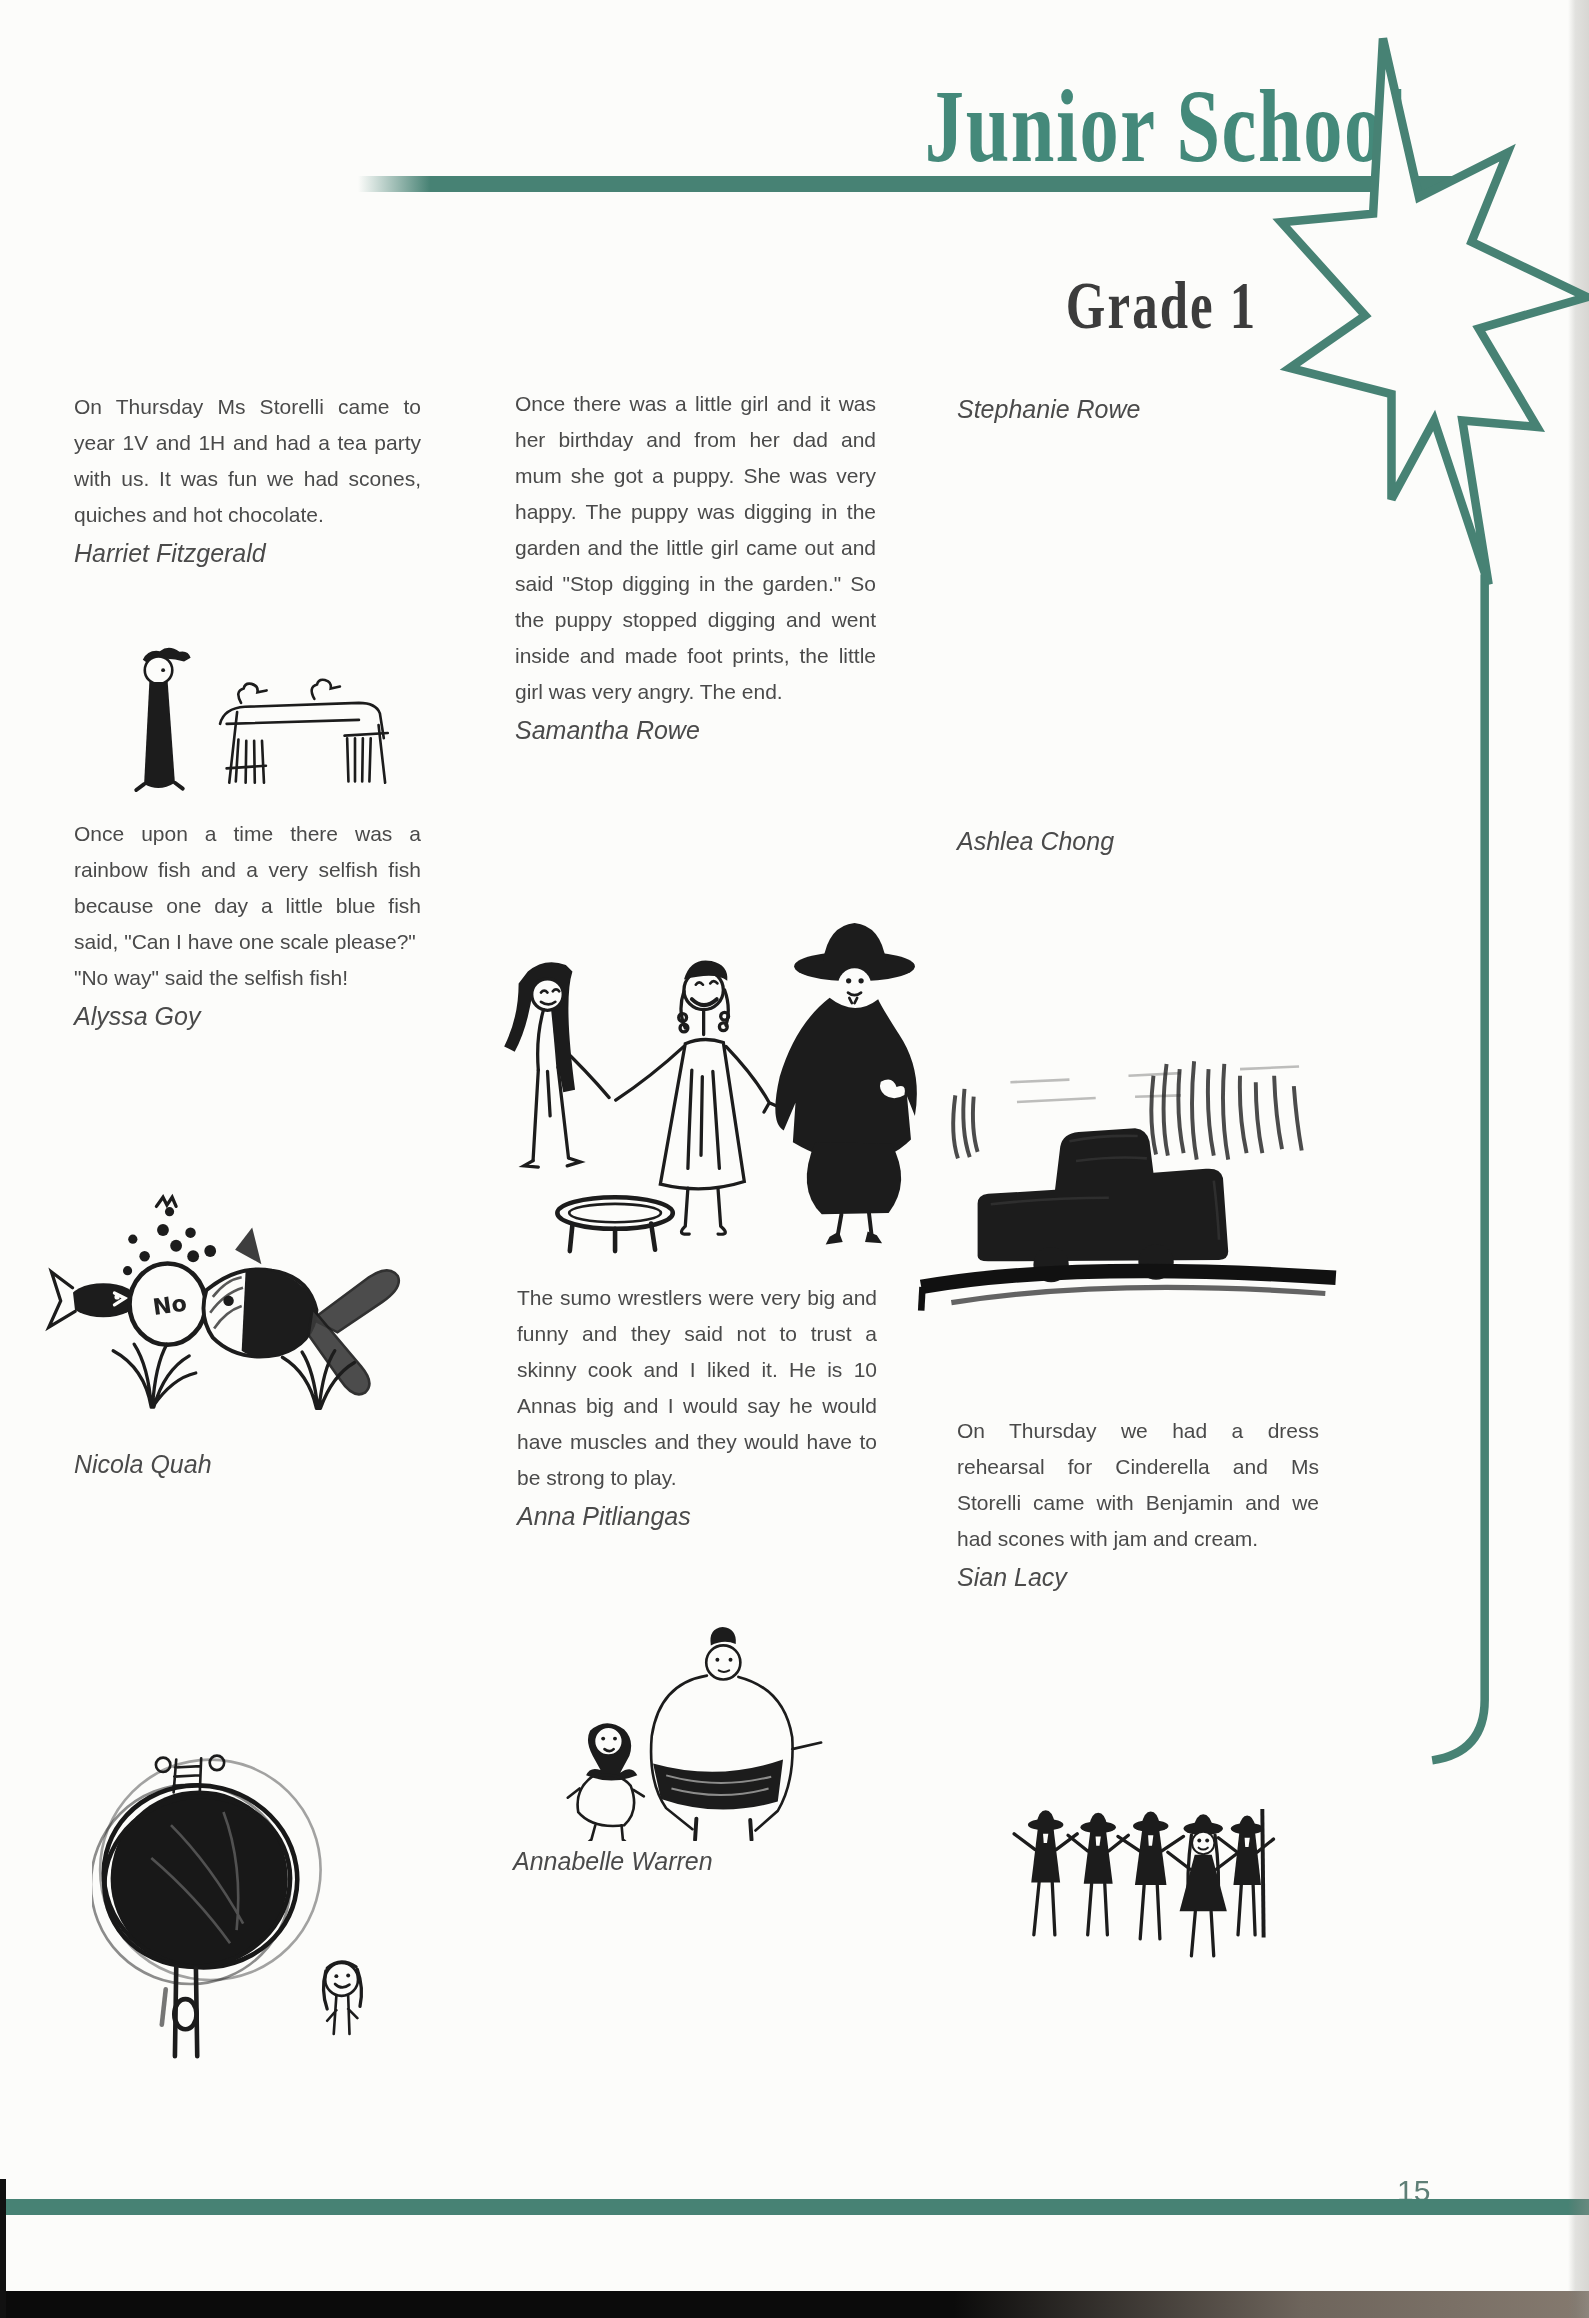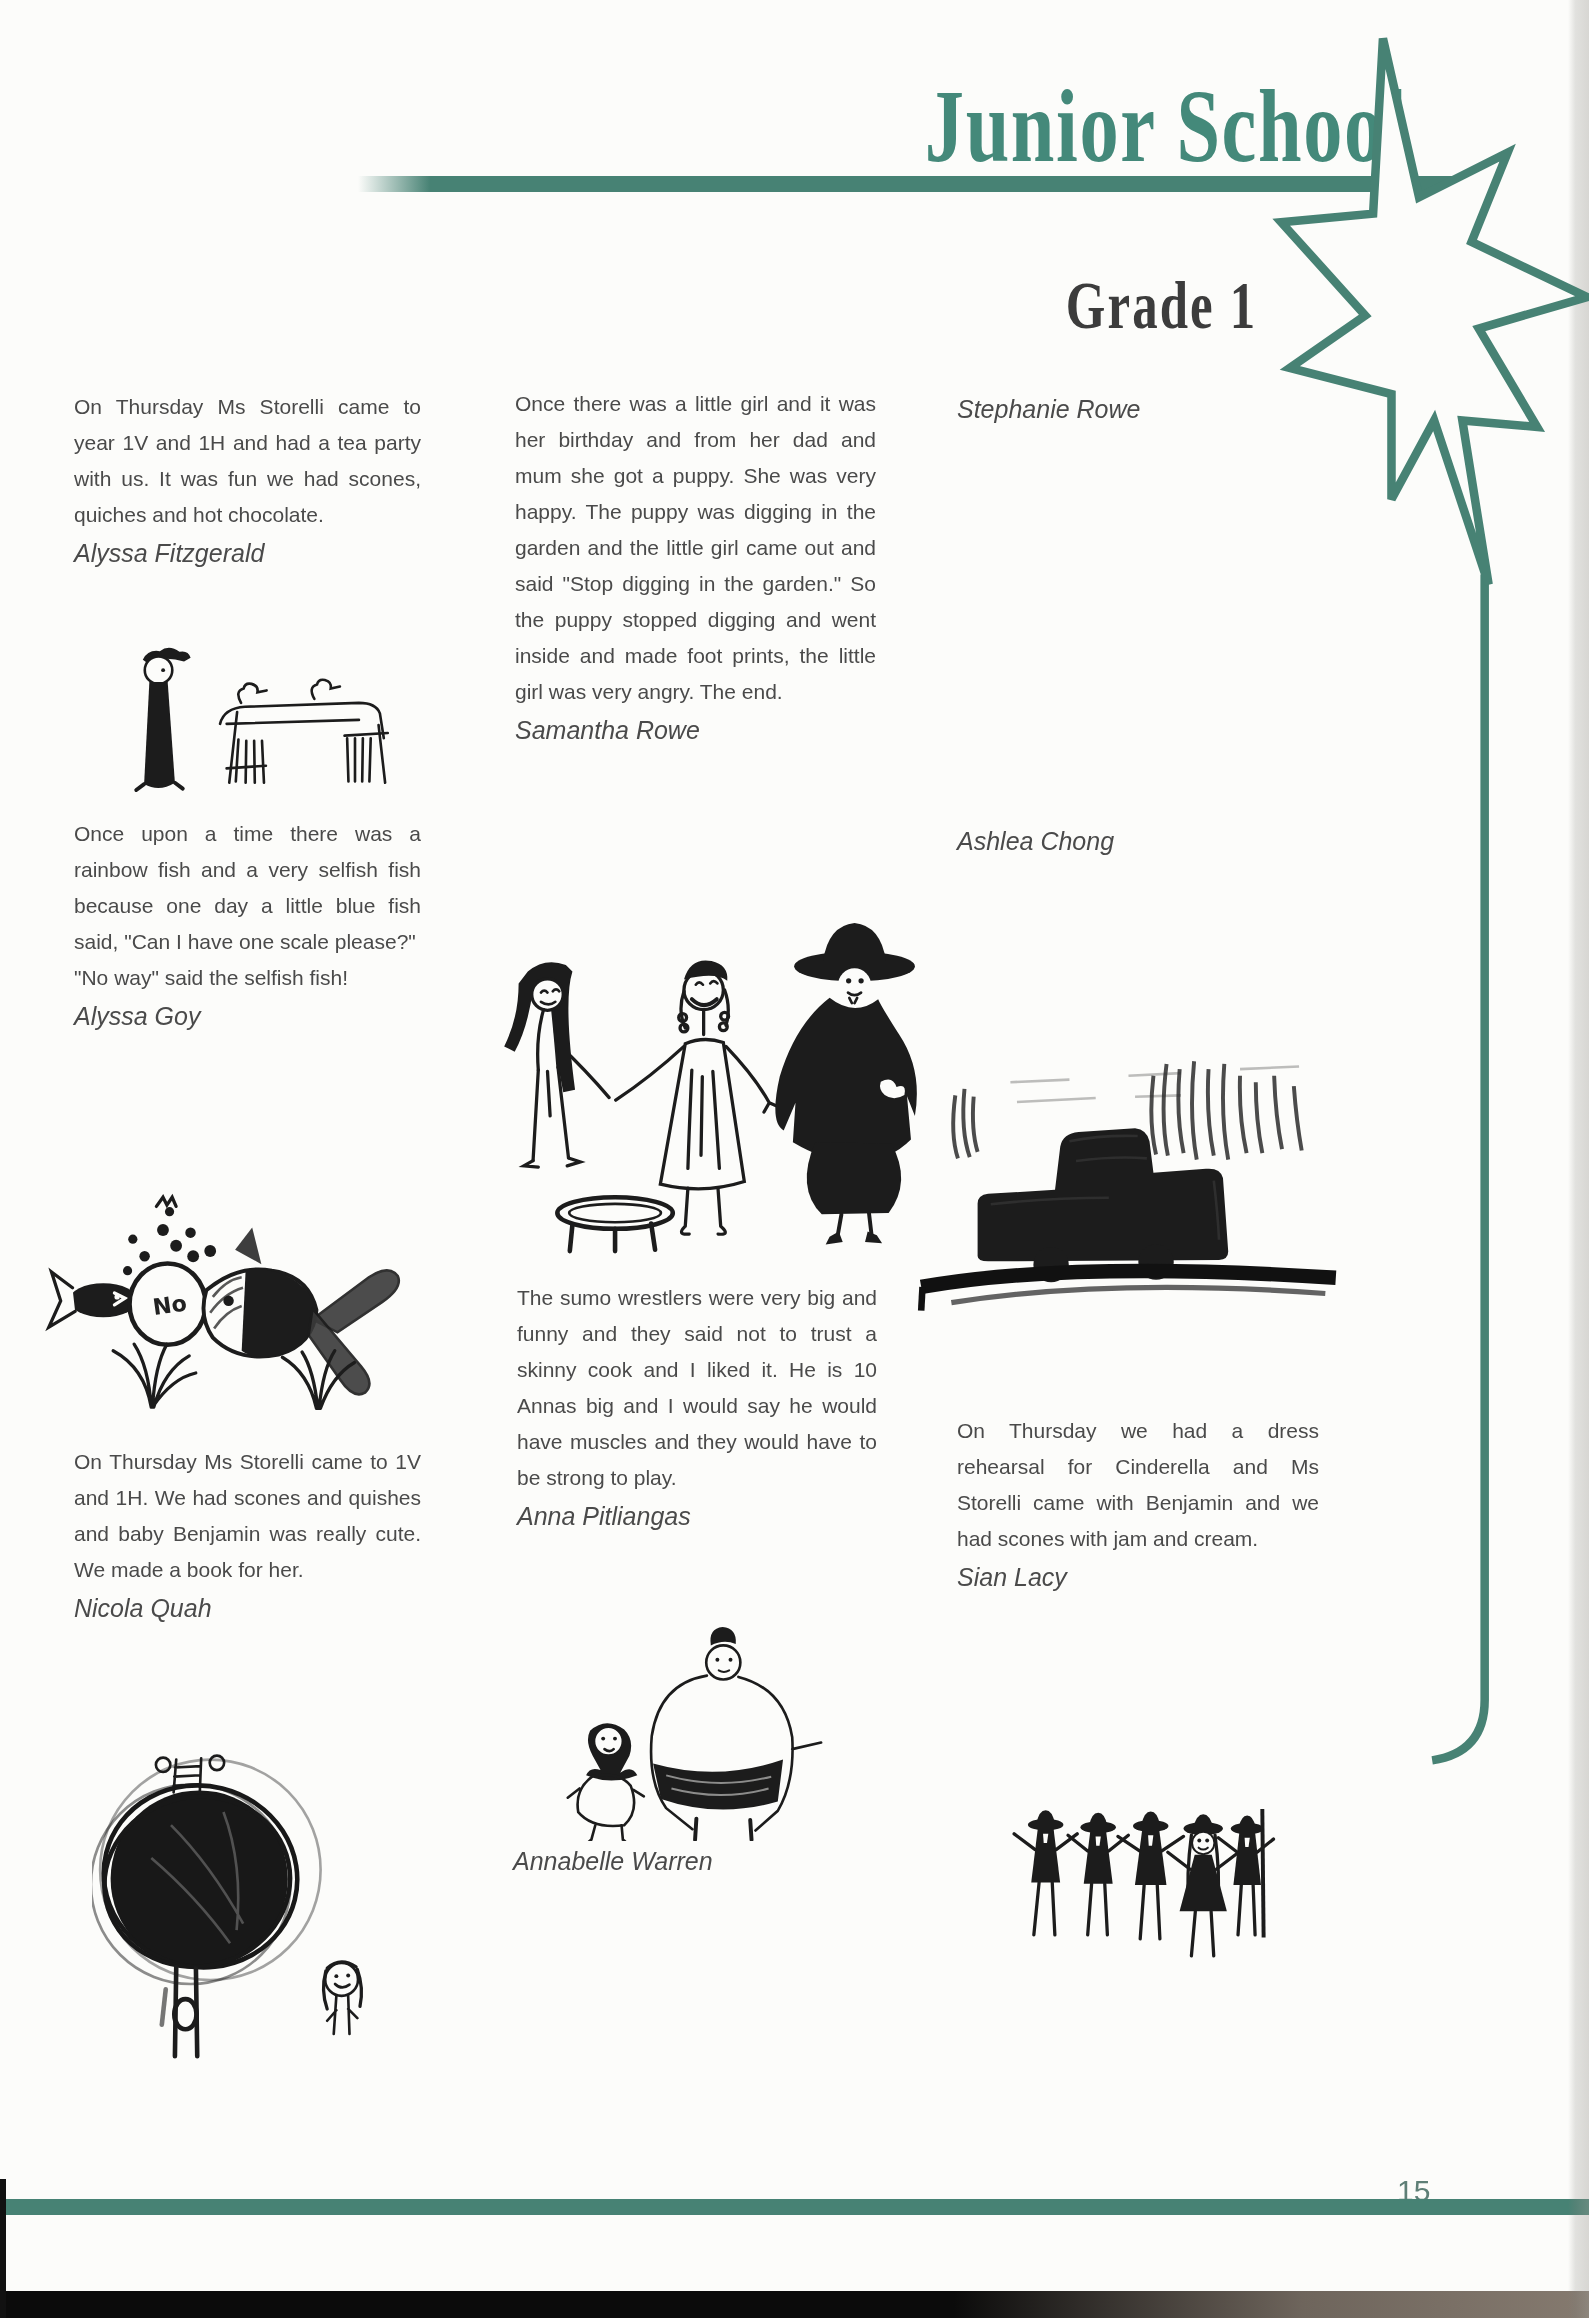--- a/index.html
+++ b/index.html
@@ -42,21 +42,21 @@
   <svg class="star-svg" width="355" height="1772" viewBox="0 0 541 2700">
     <path d="M382,845 L382,2560 Q382,2640 302,2652" stroke="#478274" stroke-width="13" fill="none"></path>
     <polygon points="227,28 282,270 417,202 362,338 538,422 373,470 462,620 348,610 388,860 305,610 240,730 240,570 85,530 200,450 72,308 212,295" fill="#fcfcfa" stroke="#478274" stroke-width="13"></polygon>
   </svg>
 
   <h1 class="page-title">Junior School</h1>
   <h2 class="grade-heading">Grade 1</h2>
 
   <section class="story" style="left:74px;top:389px;width:347px">
     <p class="story-text">On Thursday Ms Storelli came to year 1V and 1H and had a tea party with us. It was fun we had scones, quiches and hot chocolate.</p>
-    <p class="story-author">Alyssa Fitzgerald</p>
+    <p class="story-author">Harriet Fitzgerald</p>
   </section>
 
   <div class="drawing" style="left:98px;top:640px">
     <svg width="328" height="167" viewBox="0 0 500 255">
       <path class="fillink" d="M68,30 q8,-16 26,-13 q14,-11 30,1 q13,-3 17,9 l-10,6 q-30,-10 -56,2 Z"></path>
       <circle cx="92" cy="46" r="21" fill="#fcfcfa" stroke="#1c1c1c" stroke-width="4"></circle>
       <circle class="fillink" cx="99" cy="46" r="3"></circle>
       <path class="fillink" d="M78,64 L106,64 L117,218 Q93,233 70,220 Z"></path>
       <path class="stroke" stroke-width="6" d="M70,220 l-12,9 M117,218 l12,9"></path>
       <g class="stroke" stroke-width="4">
@@ -114,21 +114,20 @@
         <path d="M414,208 L488,296 Q510,322 494,336 Q476,346 456,316 L408,248 Z" opacity="0.9"></path>
       </g>
       <g class="stroke" stroke-width="5">
         <path d="M168,358 q-10,-60 -58,-86 M168,358 q-4,-62 -26,-96 M170,358 q4,-64 22,-96 M172,358 q16,-56 54,-78 M170,358 q30,-44 66,-52"></path>
         <path d="M420,360 q-12,-54 -52,-78 M422,360 q-6,-58 -24,-86 M424,360 q6,-60 24,-88 M426,360 q18,-50 52,-70"></path>
       </g>
     </svg>
   </div>
 
   <section class="story" style="left:74px;top:1444px;width:347px">
-    <p class="story-text">On Thursday Ms Storelli came to 1V and 1H. We had scones and quishes and baby Benjamin was really cute. We made a book for her.</p>
     <p class="story-author">Nicola Quah</p>
   </section>
 
   <div class="drawing" style="left:92px;top:1753px">
     <svg width="345" height="315" viewBox="0 0 525 480">
       <g class="stroke" stroke-width="4">
         <circle cx="108" cy="18" r="11"></circle>
           <circle cx="190" cy="15" r="11"></circle>
         <path d="M128,10 L124,60 M166,8 L164,58 M126,22 L165,20 M125,36 L164,34 M124,50 L164,48"></path>
         <circle cx="180" cy="178" r="168" opacity="0.4"></circle>

